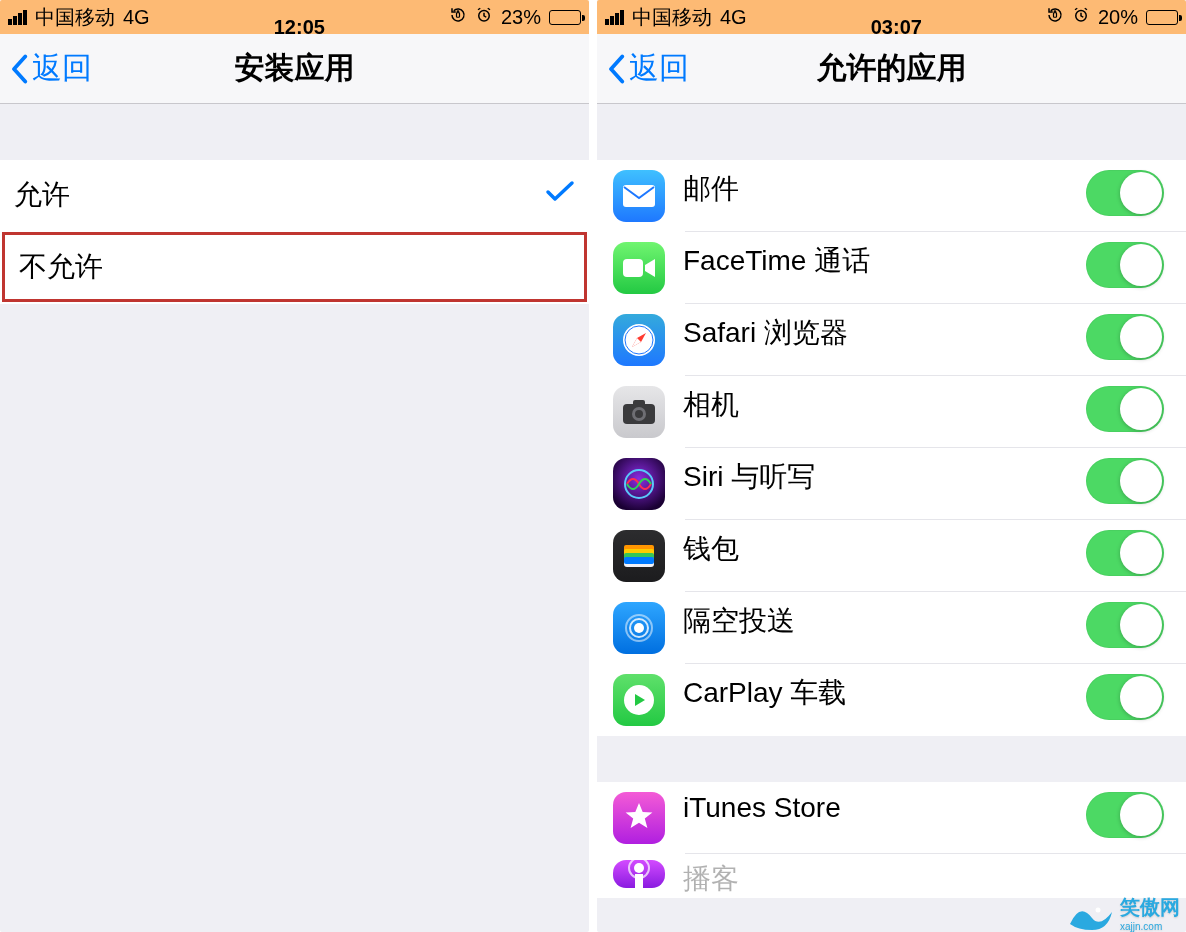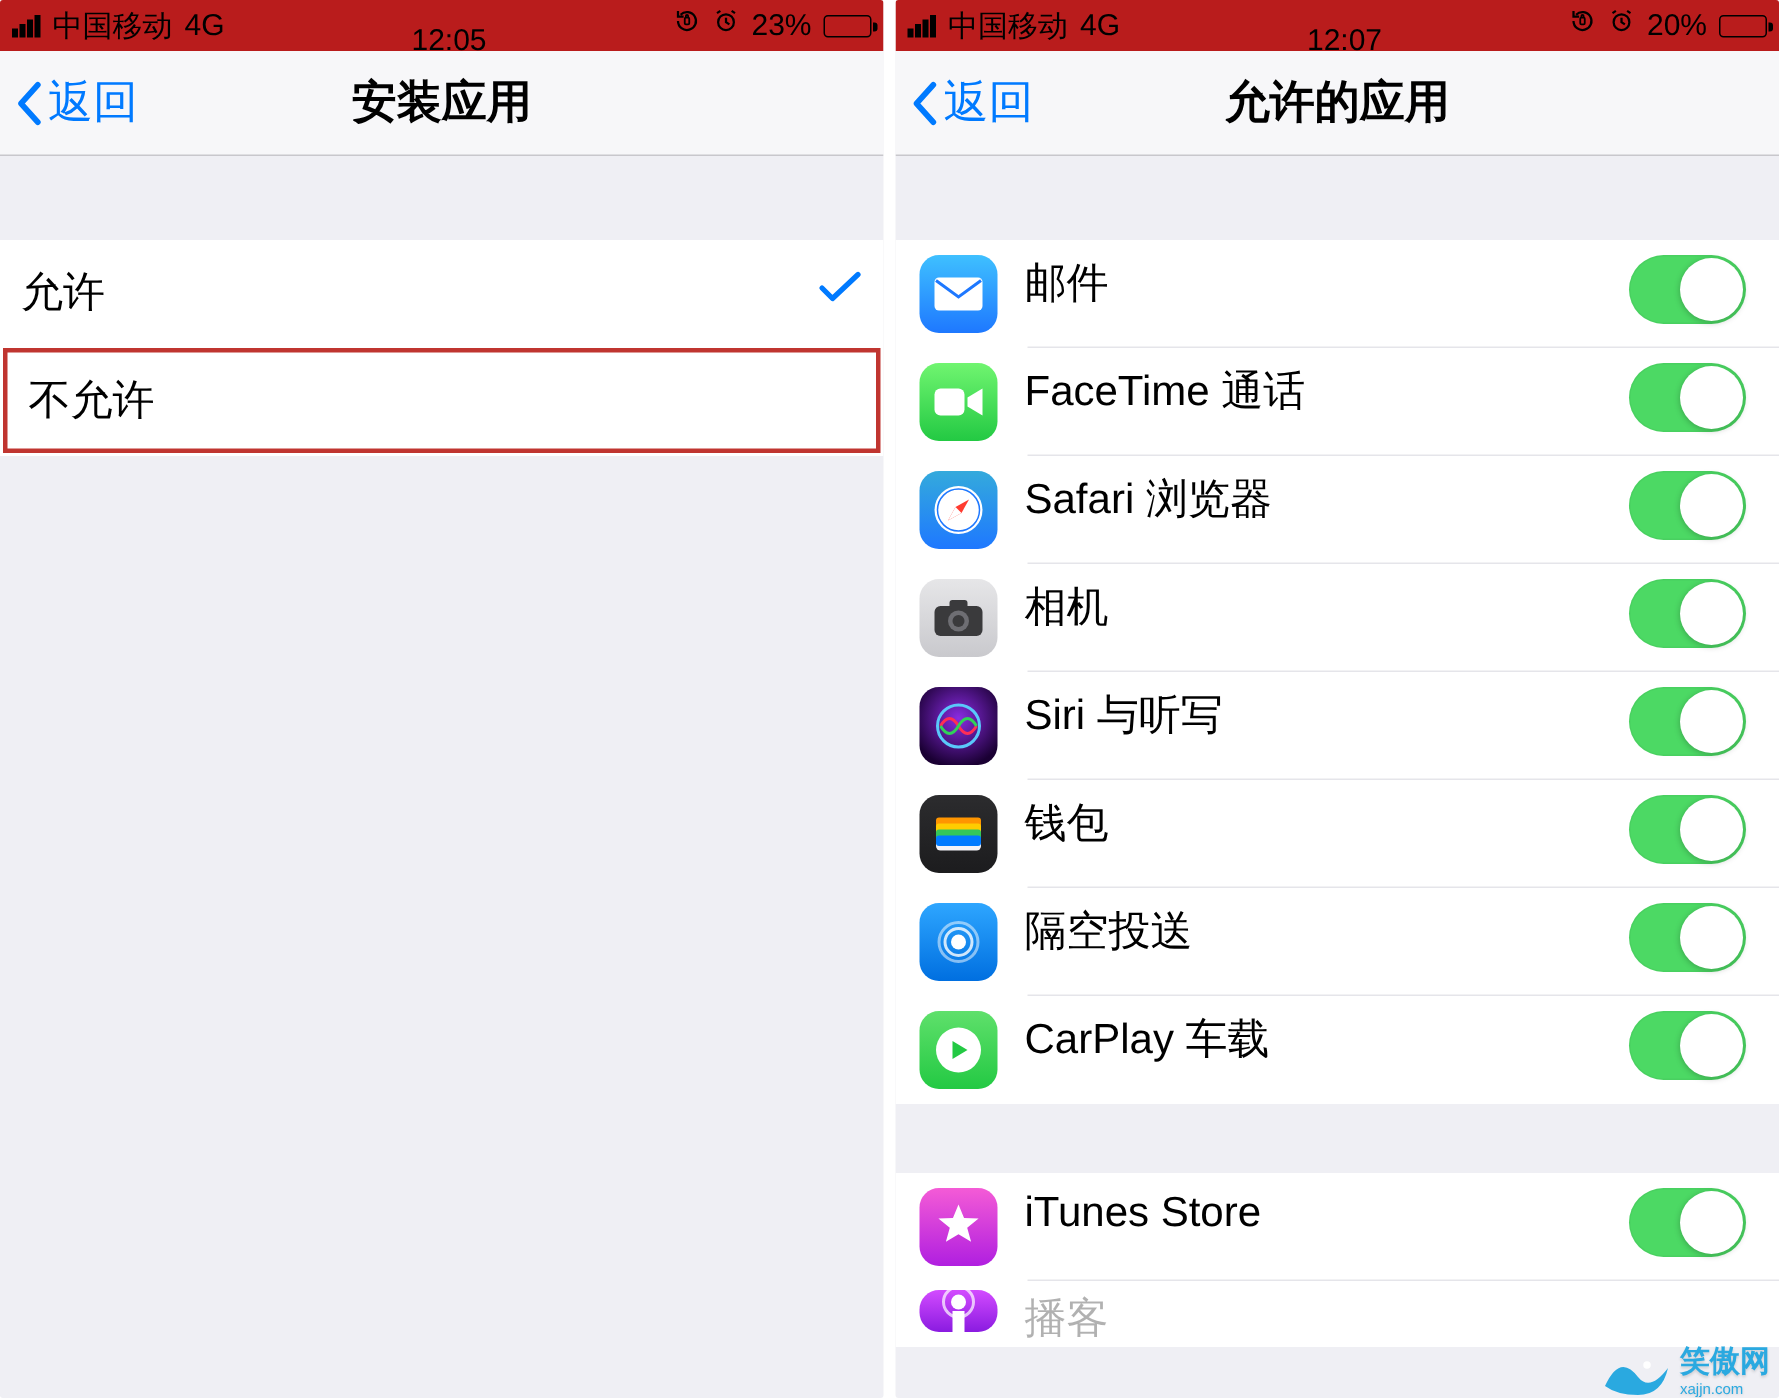--- a/index.html
+++ b/index.html
@@ -18,31 +18,31 @@
     background: #efeff4;
     display: flex;
     flex-direction: column;
     border-radius: 2px;
     overflow: hidden;
     position: relative;
   }
   
   .statusbar {
     height: 34px;
-    background: #b91c1c;
+    background: #fdba74;
     display: flex;
     align-items: center;
     justify-content: space-between;
     padding: 0 8px;
     font-size: 20px;
     font-weight: 500;
     color: #000;
   }
   .sb-left, .sb-right { display:flex; align-items:center; gap:8px; }
-  .sb-center { font-weight:400;margin-top:20px; }
+  .sb-center { font-weight:700;margin-top:20px; }
   .signal-bars { display:flex; align-items:flex-end; gap:1px; }
   .signal-bars span {
     width:4px; background:#000;
   }
   .signal-bars span:nth-child(1){height:6px}
   .signal-bars span:nth-child(2){height:9px}
   .signal-bars span:nth-child(3){height:12px}
   .signal-bars span:nth-child(4){height:15px}
   .battery {
     width:32px; height:15px; border:1.5px solid #000; border-radius:3px;
@@ -220,21 +220,21 @@
     <div class="sb-left">
       <span class="signal-bars">
           <span></span>
           <span></span>
           <span></span>
           <span></span>
         </span>
       <span>中国移动</span>
       <span>4G</span>
     </div>
-    <div class="sb-center">12:07</div>
+    <div class="sb-center">03:07</div>
     <div class="sb-right">
       <span>
         <svg width="18" height="18" viewBox="0 0 24 24">
             <path fill="none" stroke="#000" stroke-width="2" d="M4 12a8 8 0 1 0 2.3-5.6M4 3v5h5"></path>
             <rect x="10" y="9" width="4" height="6" rx="1" fill="none" stroke="#000" stroke-width="1.6"></rect>
             <path d="M11 9V7.5a1 1 0 0 1 2 0V9" fill="none" stroke="#000" stroke-width="1.6"></path>
           </svg>
       </span>
       <span>
         <svg width="18" height="18" viewBox="0 0 24 24">

